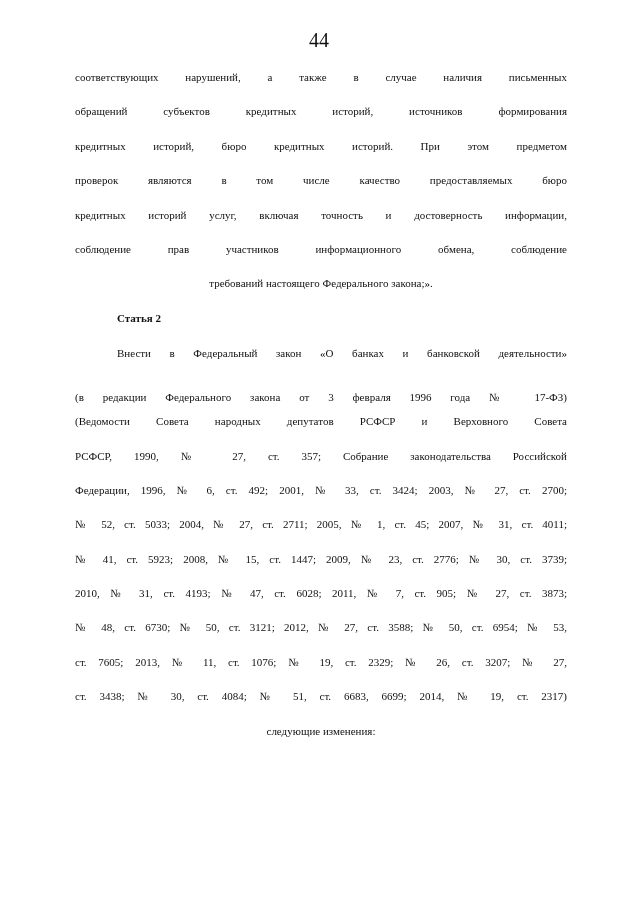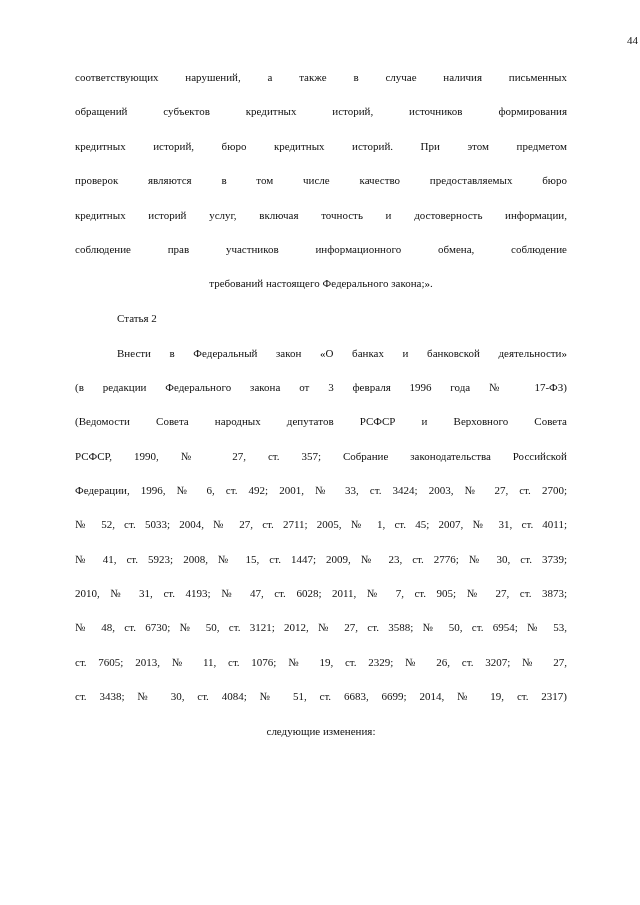--- a/index.html
+++ b/index.html
@@ -1,44 +1,44 @@
 <!DOCTYPE html>
 <html><head>
 <meta charset="utf-8">
 <style>
   html, body { margin: 0; padding: 0; background: #ffffff; }
   body { width: 640px; height: 905px; position: relative; overflow: hidden;
          font-family: "Liberation Serif", "DejaVu Serif", serif; color: #111; }
-  .page-number { position: absolute; top: 30px; left: 0; width: 638px; text-align: right;
-                 font-size: 11px; line-height: 20px; }
+  .page-number { position: absolute; top: 30px; left: 0; width: 638px; text-align: center;
+                 font-size: 20px; line-height: 20px; }
   .line { position: absolute; left: 75px; width: 492px; font-size: 11px; line-height: 20px;
           white-space: nowrap; }
   .justify { text-align: justify; text-align-last: justify; }
   .left { text-align: center; }
-  .heading { font-weight: normal; }
+  .heading { font-weight: bold; }
 </style>
 </head>
 <body>
 
 <div class="page-number">44</div>
 
 <div>
   <div class="line justify" style="top:67px">соответствующих нарушений, а также в случае наличия письменных</div>
   <div class="line justify" style="top:101px">обращений субъектов кредитных историй, источников формирования</div>
   <div class="line justify" style="top:136px">кредитных историй, бюро кредитных историй. При этом предметом</div>
   <div class="line justify" style="top:170px">проверок являются в том числе качество предоставляемых бюро</div>
   <div class="line justify" style="top:205px">кредитных историй услуг, включая точность и достоверность информации,</div>
   <div class="line justify" style="top:239px">соблюдение прав участников информационного обмена, соблюдение</div>
   <div class="line left" style="top:273px">требований настоящего Федерального закона;».</div>
 </div>
 
 <div>
   <div class="line left heading" style="top:308px; left:117px; width:auto">Статья 2</div>
   <div class="line justify" style="top:343px; left:117px; width:450px">Внести в Федеральный закон «О банках и банковской деятельности»</div>
-  <div class="line justify" style="top:377px">(в редакции Федерального закона от 3 февраля 1996 года № 17-ФЗ)</div>
+  <div class="line justify" style="top:387px">(в редакции Федерального закона от 3 февраля 1996 года № 17-ФЗ)</div>
   <div class="line justify" style="top:411px">(Ведомости Совета народных депутатов РСФСР и Верховного Совета</div>
   <div class="line justify" style="top:446px">РСФСР, 1990, № 27, ст. 357; Собрание законодательства Российской</div>
   <div class="line justify" style="top:480px">Федерации, 1996, № 6, ст. 492; 2001, № 33, ст. 3424; 2003, № 27, ст. 2700;</div>
   <div class="line justify" style="top:514px">№ 52, ст. 5033; 2004, № 27, ст. 2711; 2005, № 1, ст. 45; 2007, № 31, ст. 4011;</div>
   <div class="line justify" style="top:549px">№ 41, ст. 5923; 2008, № 15, ст. 1447; 2009, № 23, ст. 2776; № 30, ст. 3739;</div>
   <div class="line justify" style="top:583px">2010, № 31, ст. 4193; № 47, ст. 6028; 2011, № 7, ст. 905; № 27, ст. 3873;</div>
   <div class="line justify" style="top:617px">№ 48, ст. 6730; № 50, ст. 3121; 2012, № 27, ст. 3588; № 50, ст. 6954; № 53,</div>
   <div class="line justify" style="top:652px">ст. 7605; 2013, № 11, ст. 1076; № 19, ст. 2329; № 26, ст. 3207; № 27,</div>
   <div class="line justify" style="top:686px">ст. 3438; № 30, ст. 4084; № 51, ст. 6683, 6699; 2014, № 19, ст. 2317)</div>
   <div class="line left" style="top:721px">следующие изменения:</div>

